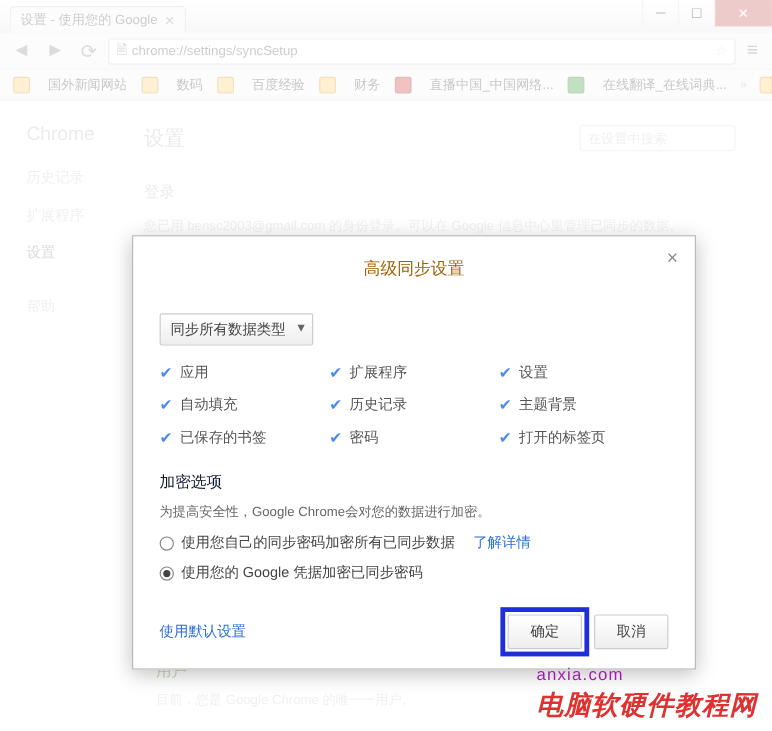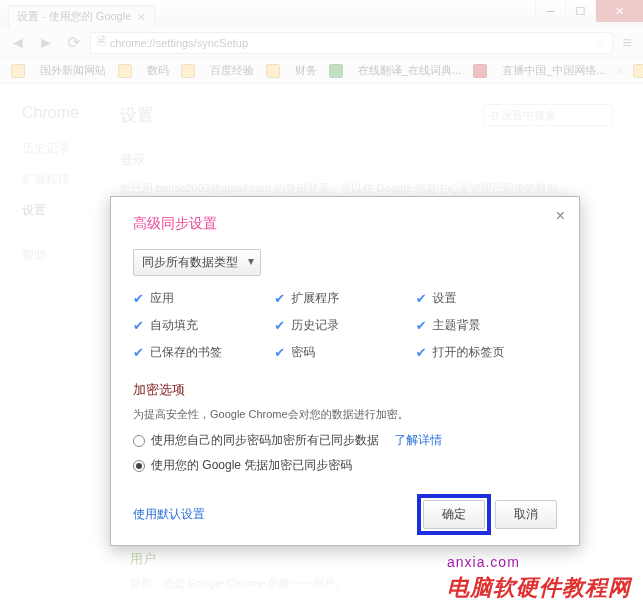--- a/index.html
+++ b/index.html
@@ -31,28 +31,28 @@
 .side-title { font-size: 16px; color: #bbb; margin-bottom: 18px; }
 .side-item { font-size: 12px; color: #ccc; margin-bottom: 14px; }
 .side-active { color: #888; }
 .content { flex: 1; padding: 20px 20px 0 10px; color: #999; }
 .content h2 { font-size: 17px; font-weight: normal; margin-bottom: 24px; color: #bbb; }
 .content h3 { font-size: 13px; font-weight: normal; margin-bottom: 12px; color: #bbb; }
 .content-text { font-size: 11px; color: #ccc; margin-bottom: 10px; }
 .search-settings { position: absolute; top: 104px; right: 30px; width: 130px; height: 22px; border: 1px solid #ddd; border-radius: 3px; font-size: 11px; color: #ccc; padding: 3px 6px; }
 
 .dialog { position: absolute; z-index: 10; top: 196px; left: 110px; width: 470px; background: #fff; border: 1px solid #bbb; box-shadow: 0 4px 16px rgba(0,0,0,0.25); padding: 18px 22px 16px; }
-.dlg-title { font-size: 14px; color: #ec4899; margin-bottom: 16px; }
+.dlg-title { font-size: 14px; color: #a16207; margin-bottom: 28px; text-align: center; }
 .dlg-close { position: absolute; top: 10px; right: 14px; color: #888; font-size: 16px; cursor: pointer; }
 .dlg-select { border: 1px solid #ccc; background: linear-gradient(#fff,#eee); padding: 4px 22px 4px 8px; font-size: 12px; color: #444; border-radius: 2px; position: relative; display: inline-block; margin-bottom: 14px; }
 .dlg-select::after { content: "▾"; position: absolute; right: 6px; color: #666; }
 .check-grid { display: grid; grid-template-columns: 1fr 1fr 1fr; gap: 10px 0; margin-bottom: 20px; }
 .check-item { font-size: 12px; color: #555; display: flex; align-items: center; gap: 6px; }
 .checkmark { color: #4a8af4; font-size: 13px; }
-.dlg-sub { font-size: 13px; color: #7f1d1d; margin-bottom: 8px; }
+.dlg-sub { font-size: 13px; color: #0f172a; margin-bottom: 8px; }
 .dlg-desc { font-size: 11px; color: #666; margin-bottom: 10px; }
 .radio-row { font-size: 12px; color: #444; margin-bottom: 8px; display: flex; align-items: center; gap: 6px; }
 .radio { width: 12px; height: 12px; border: 1px solid #888; border-radius: 50%; display: inline-flex; align-items: center; justify-content: center; }
 .radio.on::after { content: ""; width: 6px; height: 6px; background: #444; border-radius: 50%; }
 .link { color: #2a6fdb; cursor: pointer; }
 .dlg-footer { display: flex; align-items: center; margin-top: 26px; }
 .dlg-link { font-size: 12px; }
 .dlg-btns { margin-left: auto; display: flex; gap: 10px; }
 .btn { border: 1px solid #ccc; background: linear-gradient(#fff,#eee); padding: 5px 18px; font-size: 12px; color: #444; border-radius: 2px; cursor: pointer; }
 .highlight-box { border: 4px solid #1d2fdc; position: absolute; pointer-events: none; }
@@ -102,26 +102,26 @@
     </div>
   <div class="bm">
       <span class="fav"></span>
       <span>百度经验</span>
     </div>
   <div class="bm">
       <span class="fav"></span>
       <span>财务</span>
     </div>
   <div class="bm">
+      <span class="fav fav-r"></span>
+      <span>直播中国_中国网络...</span>
+    </div>
+  <div class="bm">
       <span class="fav fav-g"></span>
       <span>在线翻译_在线词典...</span>
-    </div>
-  <div class="bm">
-      <span class="fav fav-r"></span>
-      <span>直播中国_中国网络...</span>
     </div>
   <div class="chev">»</div>
   <div class="bm" style="margin-left:auto">
       <span class="fav"></span>
       <span>其他书签</span>
     </div>
 </div>
 
 <div class="page">
   <div class="sidebar">

